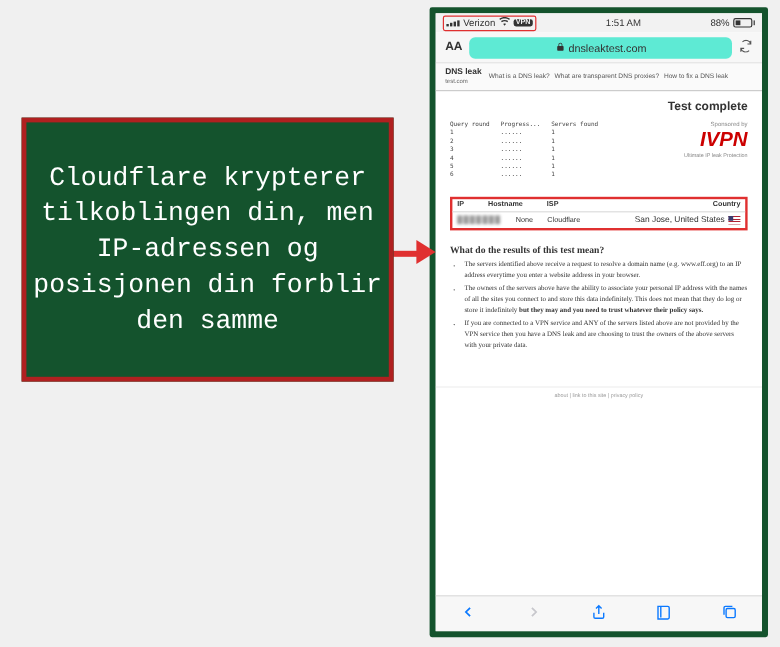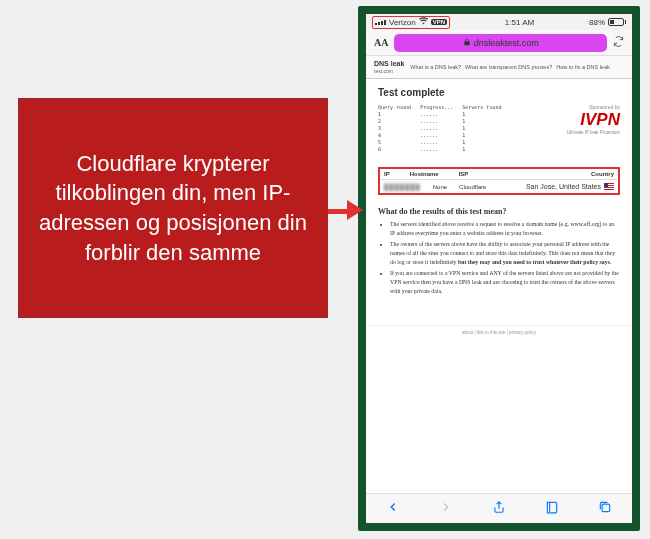--- a/index.html
+++ b/index.html
@@ -1,54 +1,54 @@
 <!DOCTYPE html>
 <html><head>
   <meta charset="utf-8">
   <style>
     * { margin: 0; padding: 0; box-sizing: border-box; }
     body { font-family: -apple-system, Helvetica, Arial, sans-serif; background: #f0f0f0; width: 650px; height: 539px; position: relative; overflow: hidden; }
     
-    .callout-box { position: absolute; left: 18px; top: 98px; width: 310px; height: 220px; background: #b91c1c; border: 4px solid #b02020; color: #fff; display: flex; align-items: center; justify-content: center; z-index: 10; }
+    .callout-box { position: absolute; left: 18px; top: 98px; width: 310px; height: 220px; background: #14532d; border: 4px solid #b02020; color: #fff; display: flex; align-items: center; justify-content: center; z-index: 10; font-family: Liberation Mono, monospace; }
     .callout-text { font-size: 22px; text-align: center; line-height: 1.35; font-weight: 400; }
     .arrow { position: absolute; left: 325px; top: 200px; z-index: 9; }
     .arrow-line { width: 24px; height: 5px; background: #e03030; display: inline-block; }
     .arrow-head { width: 0; height: 0; border-top: 10px solid transparent; border-bottom: 10px solid transparent; border-left: 16px solid #e03030; display: inline-block; vertical-align: middle; margin-left: -2px; }
     
-    .phone { position: absolute; right: 10px; top: 6px; width: 282px; height: 525px; background: #fff; border: 8px solid #14532d; border-radius: 2px; overflow: hidden; display: flex; flex-direction: column; }
+    .phone { position: absolute; right: 10px; top: 6px; width: 282px; height: 525px; background: #fff; border: 5px solid #14532d; border-radius: 2px; overflow: hidden; display: flex; flex-direction: column; }
     
     .status-bar { background: #f2f2f2; height: 16px; display: flex; align-items: center; justify-content: space-between; padding: 0 6px; font-size: 8px; color: #333; }
     .status-left { display: flex; align-items: center; gap: 3px; }
     .status-right { display: flex; align-items: center; gap: 3px; }
     .sig-dots { display: inline-flex; gap: 1px; align-items: flex-end; }
     .sig-dots span { width: 2px; background: #333; }
     .sig-dots span:nth-child(1){height:2px}.sig-dots span:nth-child(2){height:3px}.sig-dots span:nth-child(3){height:4px}.sig-dots span:nth-child(4){height:5px}
     .red-outline { border: 1.5px solid #e03030; border-radius: 2px; padding: 0 2px; }
     .vpn-badge { background: #333; color: #f2f2f2; font-size: 6px; padding: 0 2px; border-radius: 2px; font-weight: bold; }
     .wifi-icn { font-size: 9px; }
     .batt { display: inline-flex; align-items: center; }
     .batt-body { width: 16px; height: 8px; border: 1px solid #333; border-radius: 2px; position: relative; }
     .batt-level { position: absolute; left: 1px; top: 1px; bottom: 1px; width: 30%; background: #333; }
     .batt-tip { width: 1px; height: 4px; background: #333; margin-left: 1px; }
     
     .url-bar { background: #f7f7f7; height: 26px; display: flex; align-items: center; padding: 0 8px; gap: 6px; border-bottom: 1px solid #ddd; }
-    .aa-btn { font-size: 10px; font-weight: 600; color: #333; font-family: Liberation Serif, serif; }
-    .url-field { flex: 1; background: #d946ef; height: 18px; border-radius: 5px; display: flex; align-items: center; justify-content: center; gap: 3px; font-size: 9px; color: #333; }
+    .aa-btn { font-size: 10px; font-weight: 600; color: #333; }
+    .url-field { flex: 1; background: #5eead4; height: 18px; border-radius: 5px; display: flex; align-items: center; justify-content: center; gap: 3px; font-size: 9px; color: #333; }
     .lock-icn { font-size: 8px; }
     .refresh-icn { font-size: 11px; color: #555; }
     
     .page-content { flex: 1; overflow: hidden; background: #fff; font-size: 7px; color: #333; }
     .site-header { display: flex; align-items: center; padding: 4px 8px; border-bottom: 1px solid #ccc; gap: 6px; background: #fafafa; }
     .site-logo { font-size: 7px; font-weight: bold; }
     .site-logo-small { font-size: 5px; color: #666; }
     .nav-links { display: flex; gap: 4px; font-size: 5.5px; color: #555; }
     .nav-links span { white-space: nowrap; }
     
     .test-section { padding: 8px 12px; }
-    .test-title { font-size: 10px; font-weight: bold; margin-bottom: 6px; }
+    .test-title { font-size: 10px; font-weight: bold; margin-bottom: 6px; text-align: right; }
     .stats-row { display: flex; justify-content: space-between; align-items: flex-start; }
     .stats { font-family: monospace; font-size: 5px; line-height: 1.4; color: #444; }
     .sponsor { text-align: right; }
     .sponsor-label { font-size: 5px; color: #888; }
     .sponsor-logo { color: #c00; font-weight: bold; font-size: 17px; font-style: italic; }
     .sponsor-tag { font-size: 4.5px; color: #888; }
     
     .result-table { margin: 6px 12px; border: 2px solid #e03030; }
     .result-head { display: flex; justify-content: space-between; padding: 2px 4px; font-size: 6px; font-weight: bold; border-bottom: 1px solid #ddd; }
     .result-head .left-cols { display: flex; gap: 20px; }

